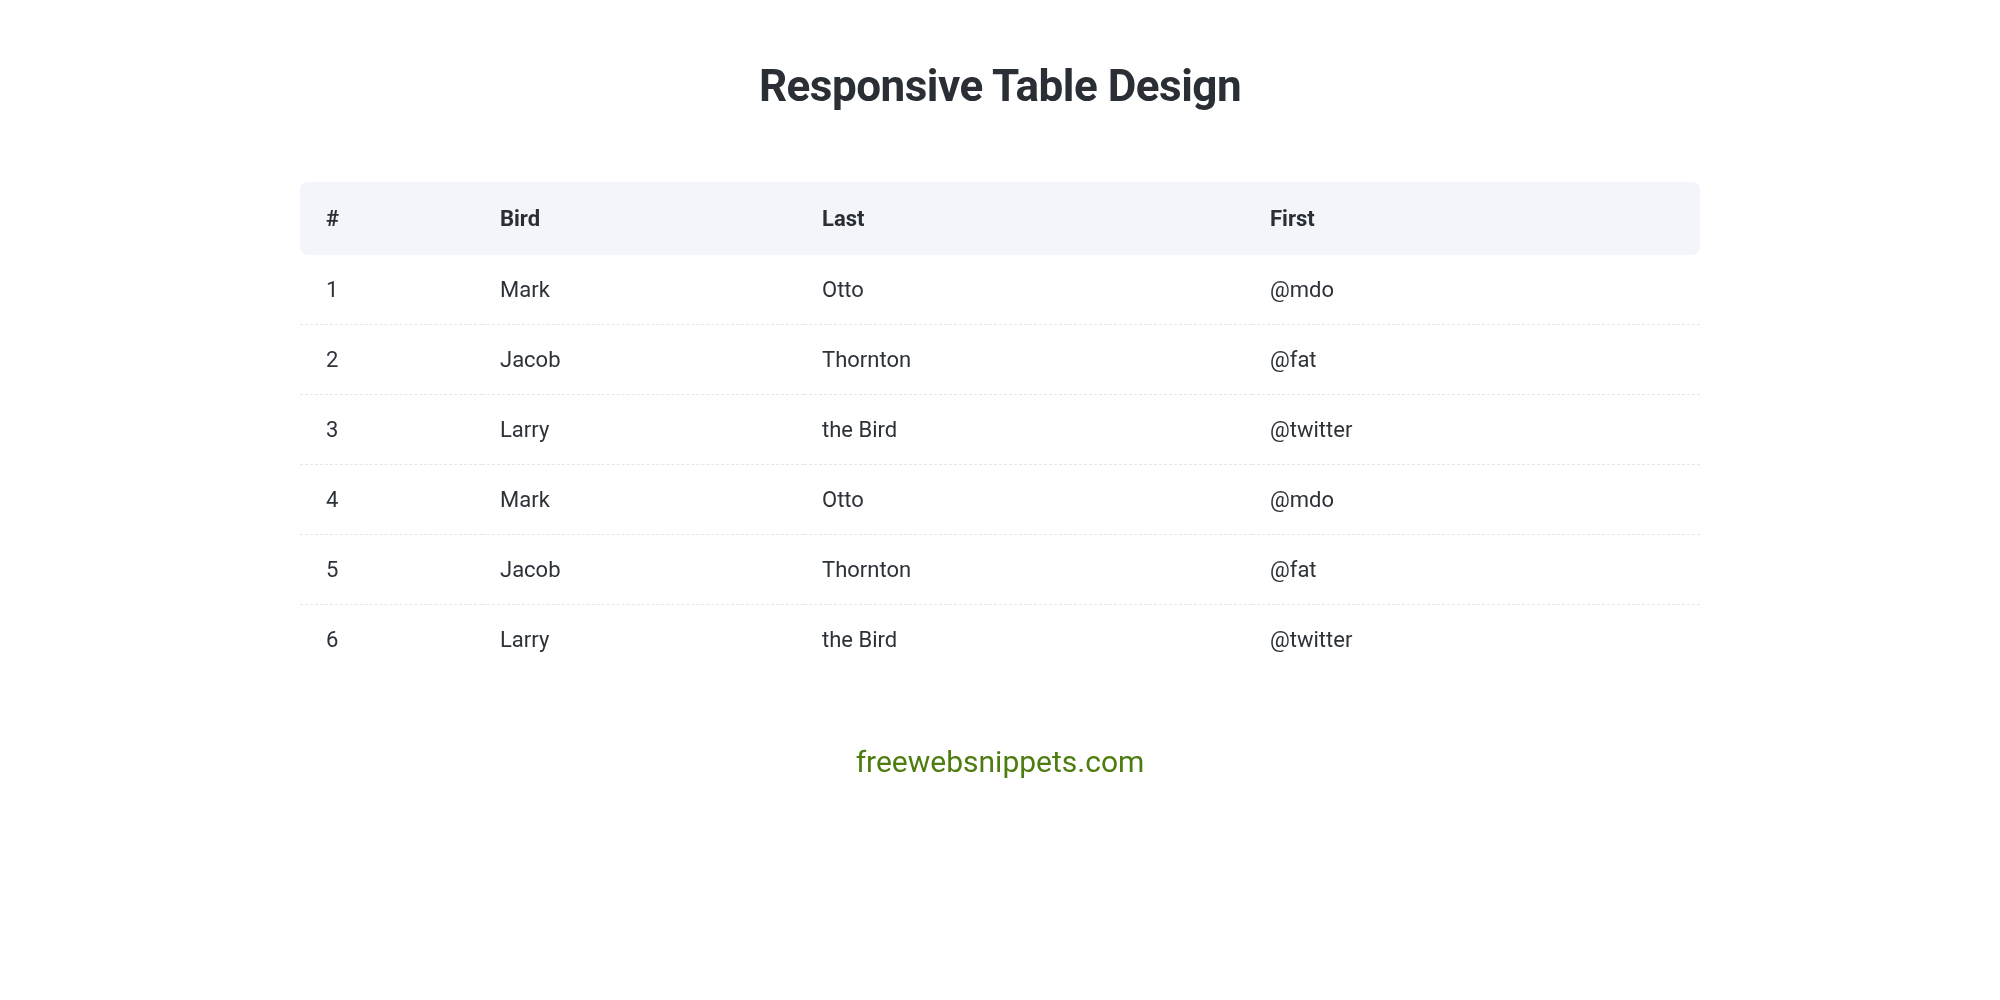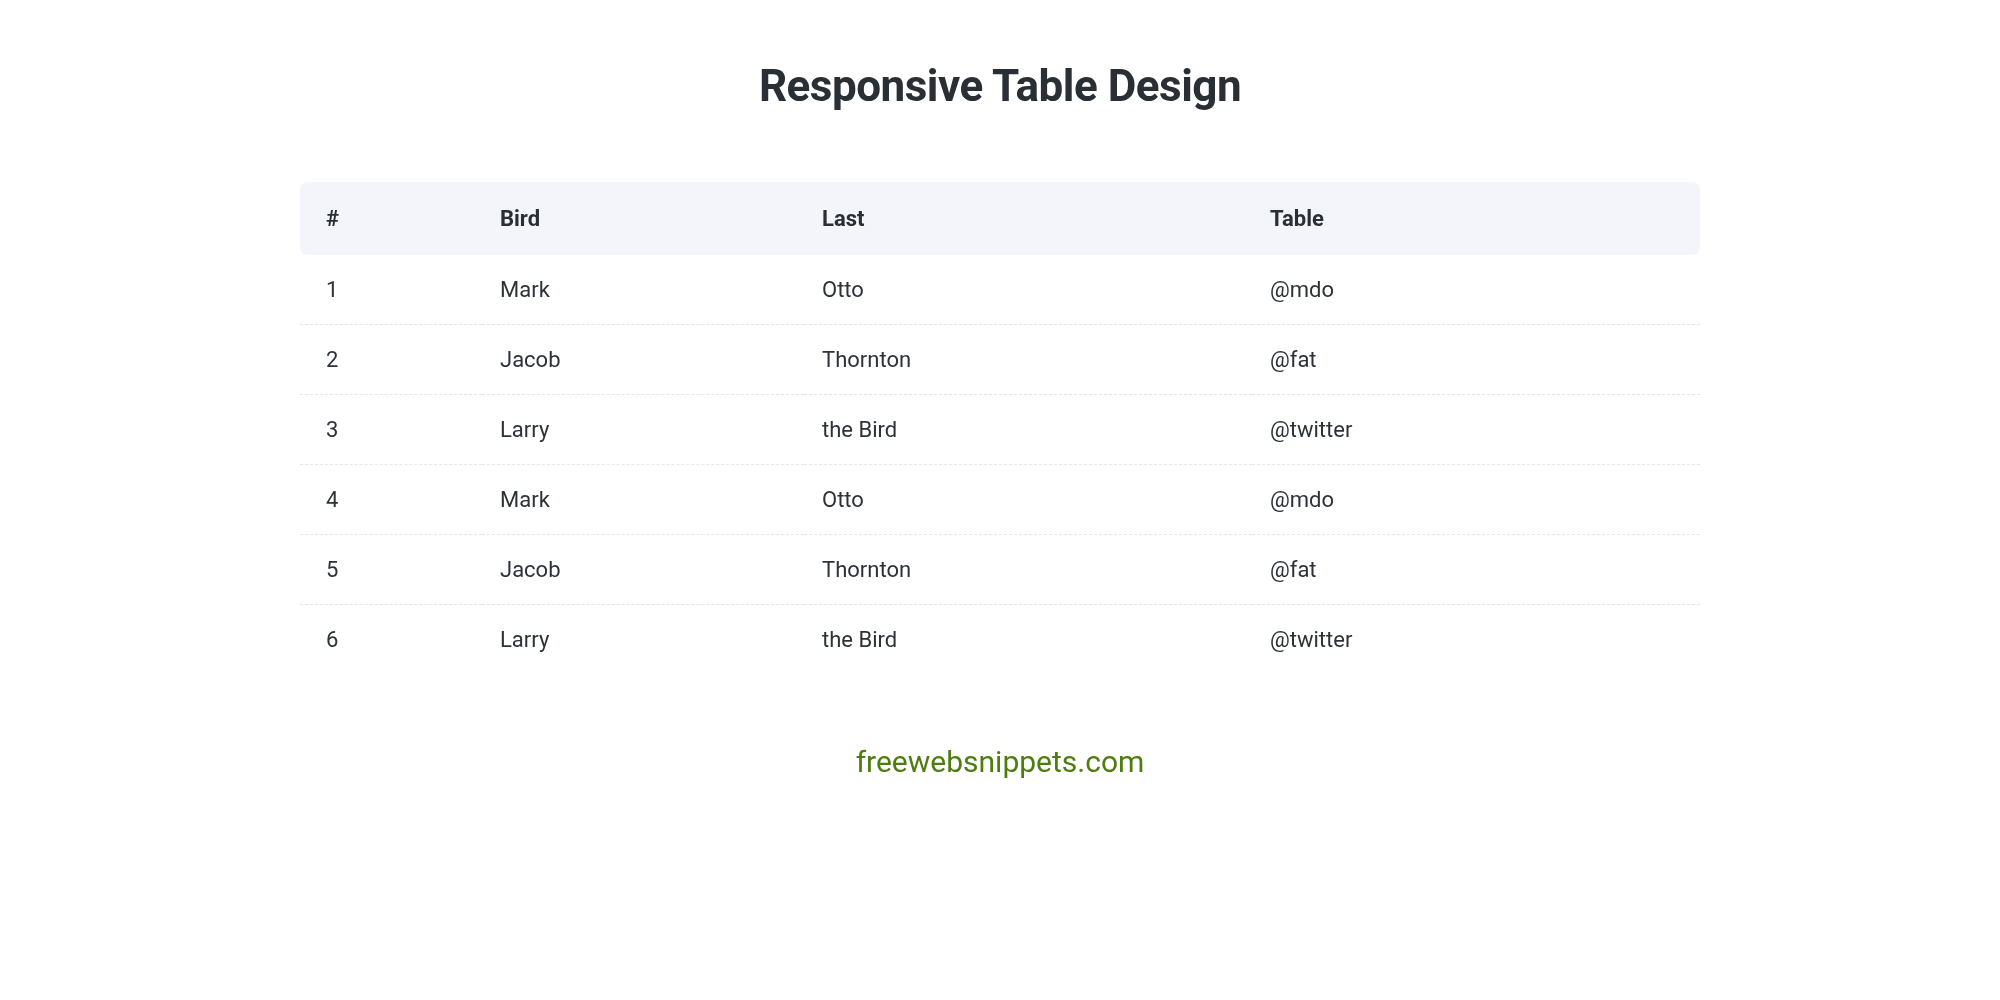--- a/index.html
+++ b/index.html
@@ -76,21 +76,21 @@
 <div class="container">
 
   <h1 class="page-title">Responsive Table Design</h1>
 
   <table class="table">
     <thead>
       <tr>
         <th class="col-id">#</th>
         <th class="col-first">Bird</th>
         <th class="col-last">Last</th>
-        <th class="col-handle">Table</th>
+        <th class="col-handle">First</th>
       </tr>
     </thead>
     <tbody>
       <tr>
         <td>1</td>
         <td>Mark</td>
         <td>Otto</td>
         <td>@mdo</td>
       </tr>
       <tr>

